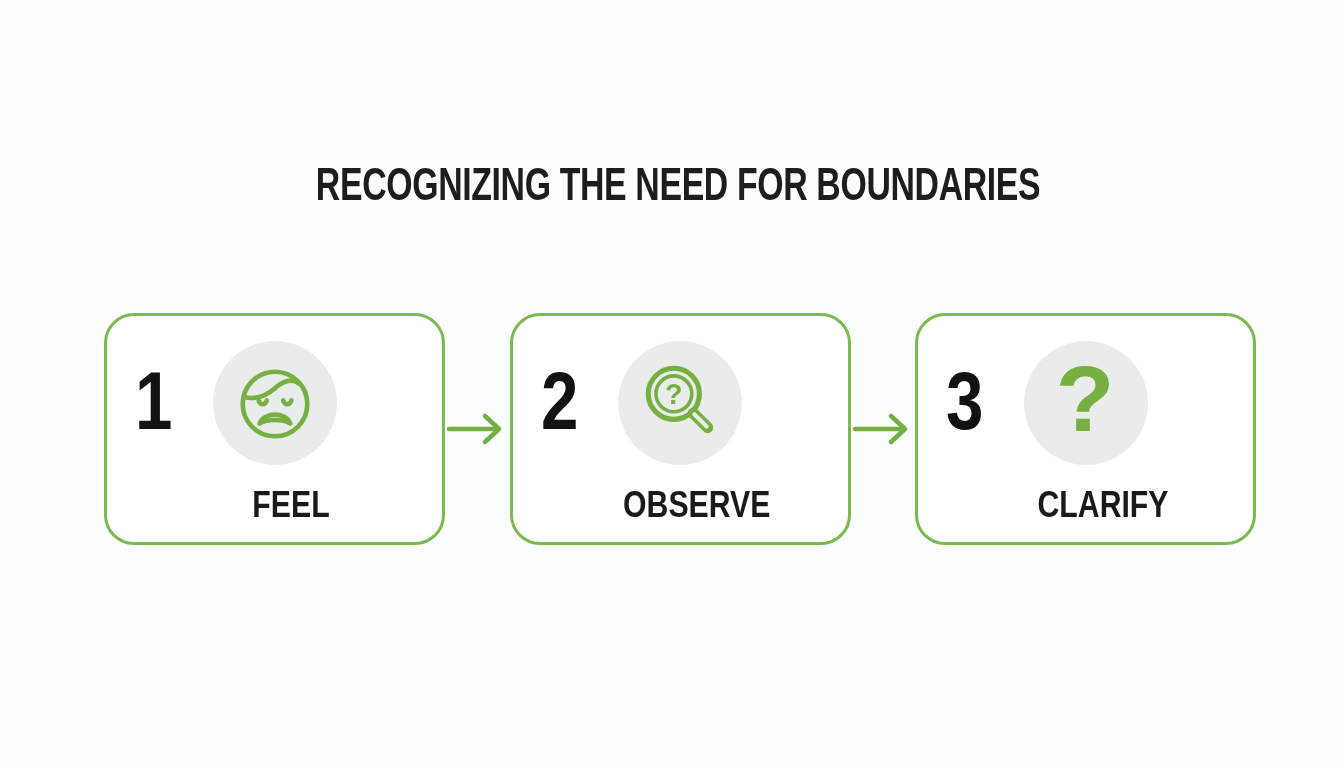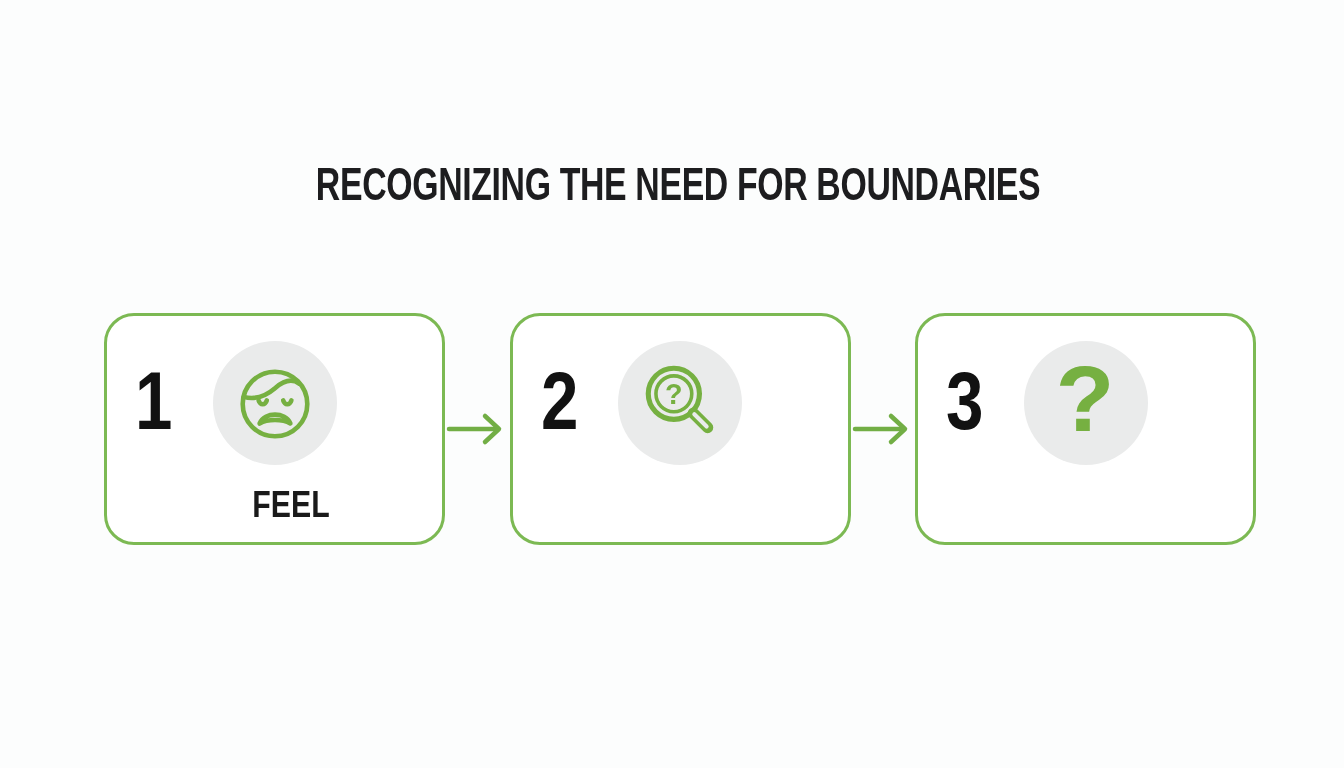--- a/index.html
+++ b/index.html
@@ -154,34 +154,40 @@
       </div>
       <div class="icon-circle">
         <svg width="86" height="86" viewBox="0 0 84 84">
           <circle cx="36" cy="33" r="25" fill="none" stroke="#76b041" stroke-width="5"></circle>
           <circle cx="36" cy="33" r="17.5" fill="none" stroke="#76b041" stroke-width="3.5"></circle>
           <line x1="55" y1="52" x2="69" y2="66" stroke="#76b041" stroke-width="11" stroke-linecap="round"></line>
           <line x1="56" y1="53" x2="68" y2="65" stroke="#eaebeb" stroke-width="4" stroke-linecap="round"></line>
           <text x="36" y="43" text-anchor="middle" font-family="Liberation Sans, sans-serif" font-size="28" font-weight="bold" fill="#76b041">?</text>
         </svg>
       </div>
+      <div class="step-label">
+        <span>OBSERVE</span>
+      </div>
     </div>
 
     <div class="arrow-cell">
       <svg width="64" height="44" viewBox="0 0 64 44">
         <g fill="none" stroke="#72ae45" stroke-width="4.5" stroke-linecap="round" stroke-linejoin="round">
           <path d="M4 22 H 52"></path>
           <path d="M40 9 L 54 22 L 40 35"></path>
         </g>
       </svg>
     </div>
 
     <div class="step-box">
       <div class="step-number">
         <span>3</span>
       </div>
       <div class="icon-circle">
         <span class="big-question">?</span>
       </div>
+      <div class="step-label">
+        <span>CLARIFY</span>
+      </div>
     </div>
 
   </div>
 </div>
 
 </body></html>

